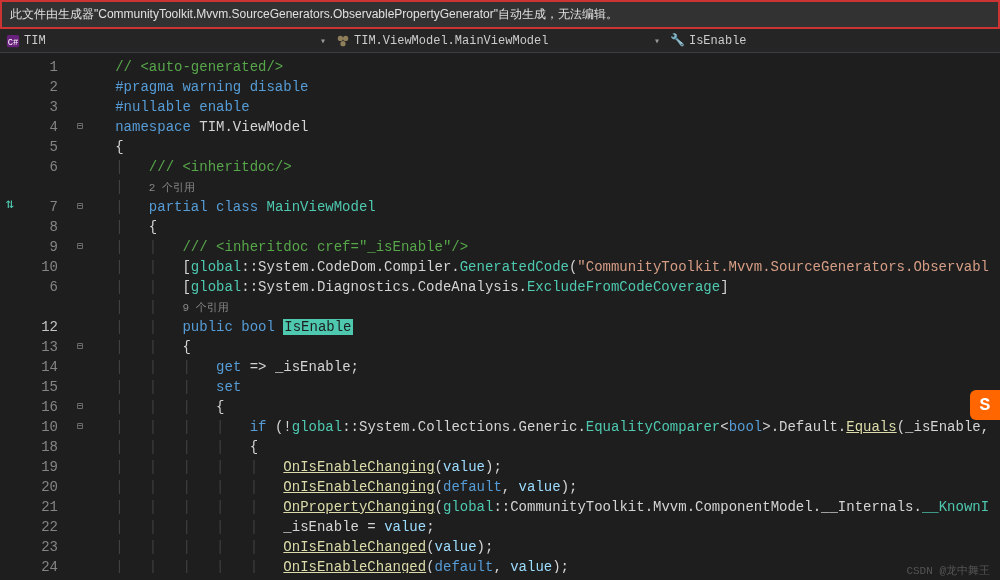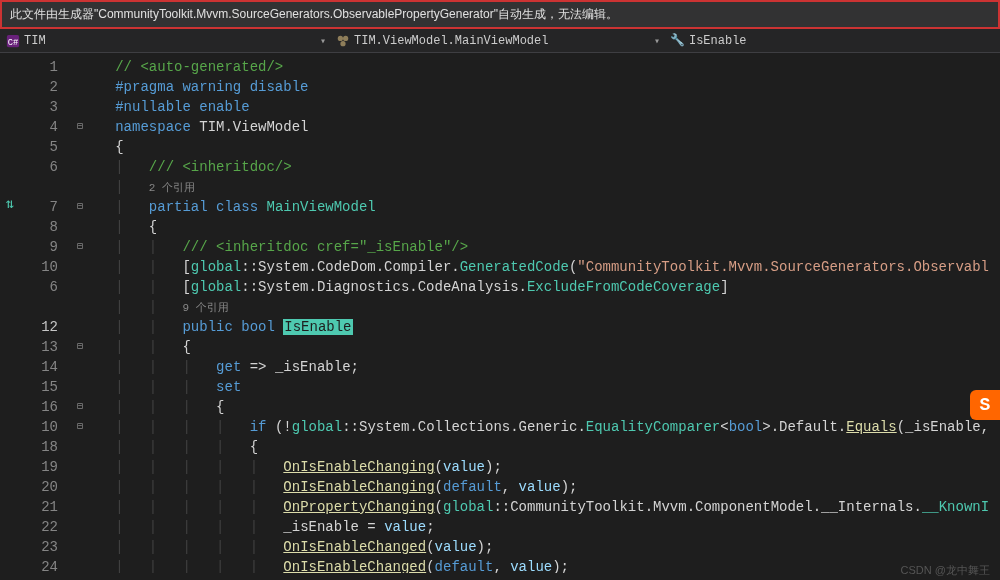--- a/index.html
+++ b/index.html
@@ -115,21 +115,21 @@
       color: white;
       font-weight: bold;
       font-size: 18px;
     }
     .watermark {
       position: fixed;
       right: 10px;
       bottom: 2px;
       color: #555;
       font-size: 11px;
-      font-family: Liberation Sans, sans-serif;
+      font-family: Liberation Mono, monospace;
     }
   </style>
 </head>
 <body>
 
 <div class="info-bar">
   <span>此文件由生成器"CommunityToolkit.Mvvm.SourceGenerators.ObservablePropertyGenerator"自动生成，无法编辑。</span>
 </div>
 
 <div class="breadcrumb-bar">

